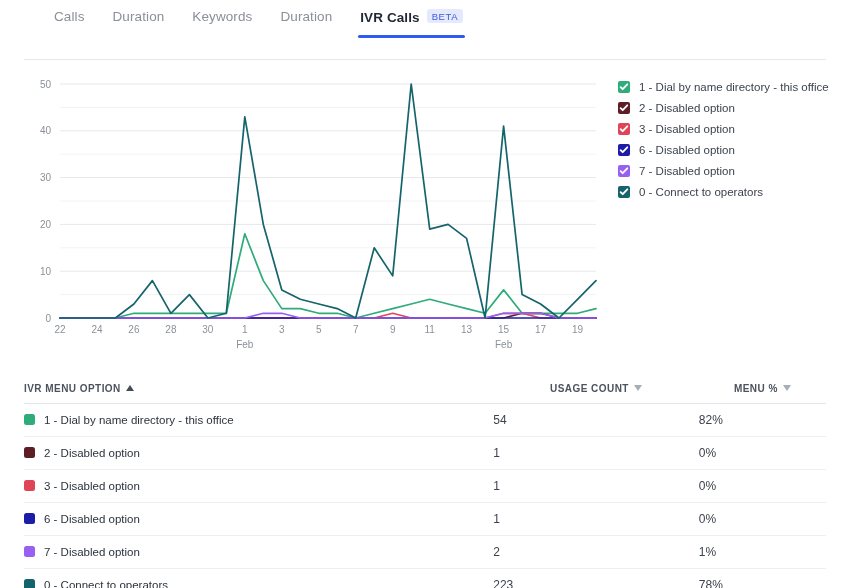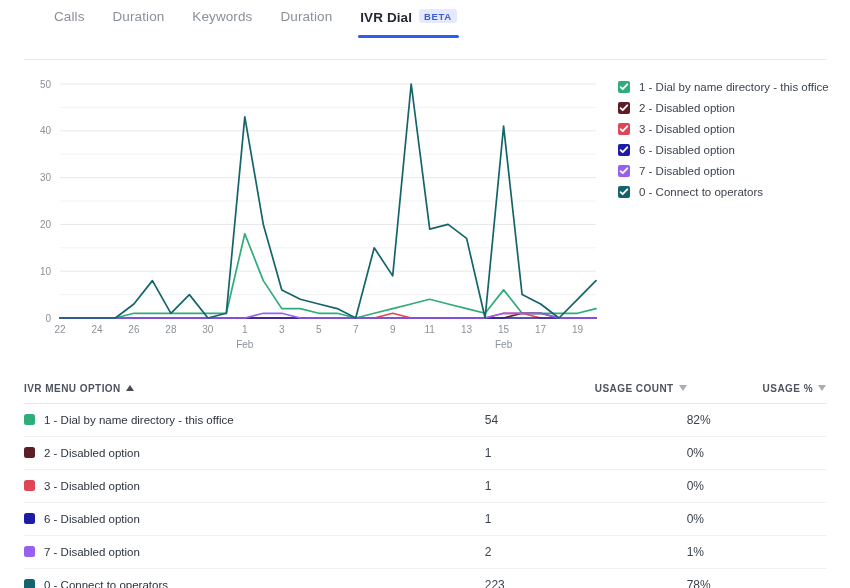--- a/index.html
+++ b/index.html
@@ -39,21 +39,21 @@
   .tab.active .underline {
     position: absolute;
     left: 12px; right: 12px; bottom: 0;
     height: 3px; background: #2f5bf0; border-radius: 2px;
   }
   .beta-badge {
     display: inline-block;
     margin-left: 7px;
     padding: 2px 5px 1px 5px;
     font-size: 9.5px;
-    font-weight: 700;
+    font-weight: 400;
     letter-spacing: .6px;
     color: #3b5bdb;
     background: #e4e9fd;
     border-radius: 3px;
     vertical-align: 2px;
   }
 
   
   .chart-region {
     display: flex;
@@ -91,21 +91,21 @@
   table { width: 100%; border-collapse: collapse; }
   thead th {
     font-size: 10px;
     font-weight: 700;
     letter-spacing: .45px;
     color: #4b535e;
     text-align: left;
     padding: 0 0 9px 0;
     white-space: nowrap;
   }
-  thead th.num { text-align: right; }
+  thead th.num { text-align: center; }
   thead tr { border-bottom: 1px solid #e3e6ea; }
   .sort-caret { display:inline-block; margin-left:5px; vertical-align:1px; }
   tbody td {
     font-size: 11.5px;
     color: #2c333c;
     padding: 9px 0;
     border-bottom: 1px solid #edeff2;
     white-space: nowrap;
   }
   tbody td.num { font-size: 12px; color:#3a424c; }
@@ -118,21 +118,21 @@
   }
 </style>
 </head>
 <body>
 
 <div class="tabbar" id="tabbar">
     <div class="tab"><span>Calls</span></div>
     <div class="tab"><span>Duration</span></div>
     <div class="tab"><span>Keywords</span></div>
     <div class="tab"><span>Duration</span></div>
-    <div class="tab active"><span>IVR Dial</span><span class="beta-badge">BETA</span><span class="underline"></span></div>
+    <div class="tab active"><span>IVR Calls</span><span class="beta-badge">BETA</span><span class="underline"></span></div>
   </div>
 
 <div class="chart-region">
   <div class="chart-box">
     <svg class="chart-svg" id="chart-svg" width="586" height="284" viewBox="0 0 586 284">
         <line x1="42" x2="578" y1="220.6" y2="220.6" stroke="#f1f2f4" stroke-width="1"></line>
         <line x1="42" x2="578" y1="173.8" y2="173.8" stroke="#f1f2f4" stroke-width="1"></line>
         <line x1="42" x2="578" y1="127" y2="127" stroke="#f1f2f4" stroke-width="1"></line>
         <line x1="42" x2="578" y1="80.20000000000002" y2="80.20000000000002" stroke="#f1f2f4" stroke-width="1"></line>
         <line x1="42" x2="578" y1="33.400000000000006" y2="33.400000000000006" stroke="#f1f2f4" stroke-width="1"></line>
@@ -228,21 +228,21 @@
 <div class="table-wrap">
   <table>
     <thead>
       <tr id="thead-row">
           <th class=""><span>IVR MENU OPTION</span><span class="sort-caret"><svg width="8" height="6" viewBox="0 0 8 6">
                 <path d="M4 0 L8 6 L0 6 Z" fill="#454c55"></path>
               </svg></span></th>
           <th class="num"><span>USAGE COUNT</span><span class="sort-caret"><svg width="8" height="6" viewBox="0 0 8 6">
                 <path d="M0 0 L8 0 L4 6 Z" fill="#a8aeb6"></path>
               </svg></span></th>
-          <th class="num"><span>USAGE %</span><span class="sort-caret"><svg width="8" height="6" viewBox="0 0 8 6">
+          <th class="num"><span>MENU %</span><span class="sort-caret"><svg width="8" height="6" viewBox="0 0 8 6">
                 <path d="M0 0 L8 0 L4 6 Z" fill="#a8aeb6"></path>
               </svg></span></th>
         </tr>
     </thead>
     <tbody id="tbody">
         <tr>
           <td><span class="swatch" style="background: rgb(46, 172, 121);"></span><span>1 - Dial by name directory - this office</span></td>
           <td class="num">54</td>
           <td class="num">82%</td>
         </tr>

